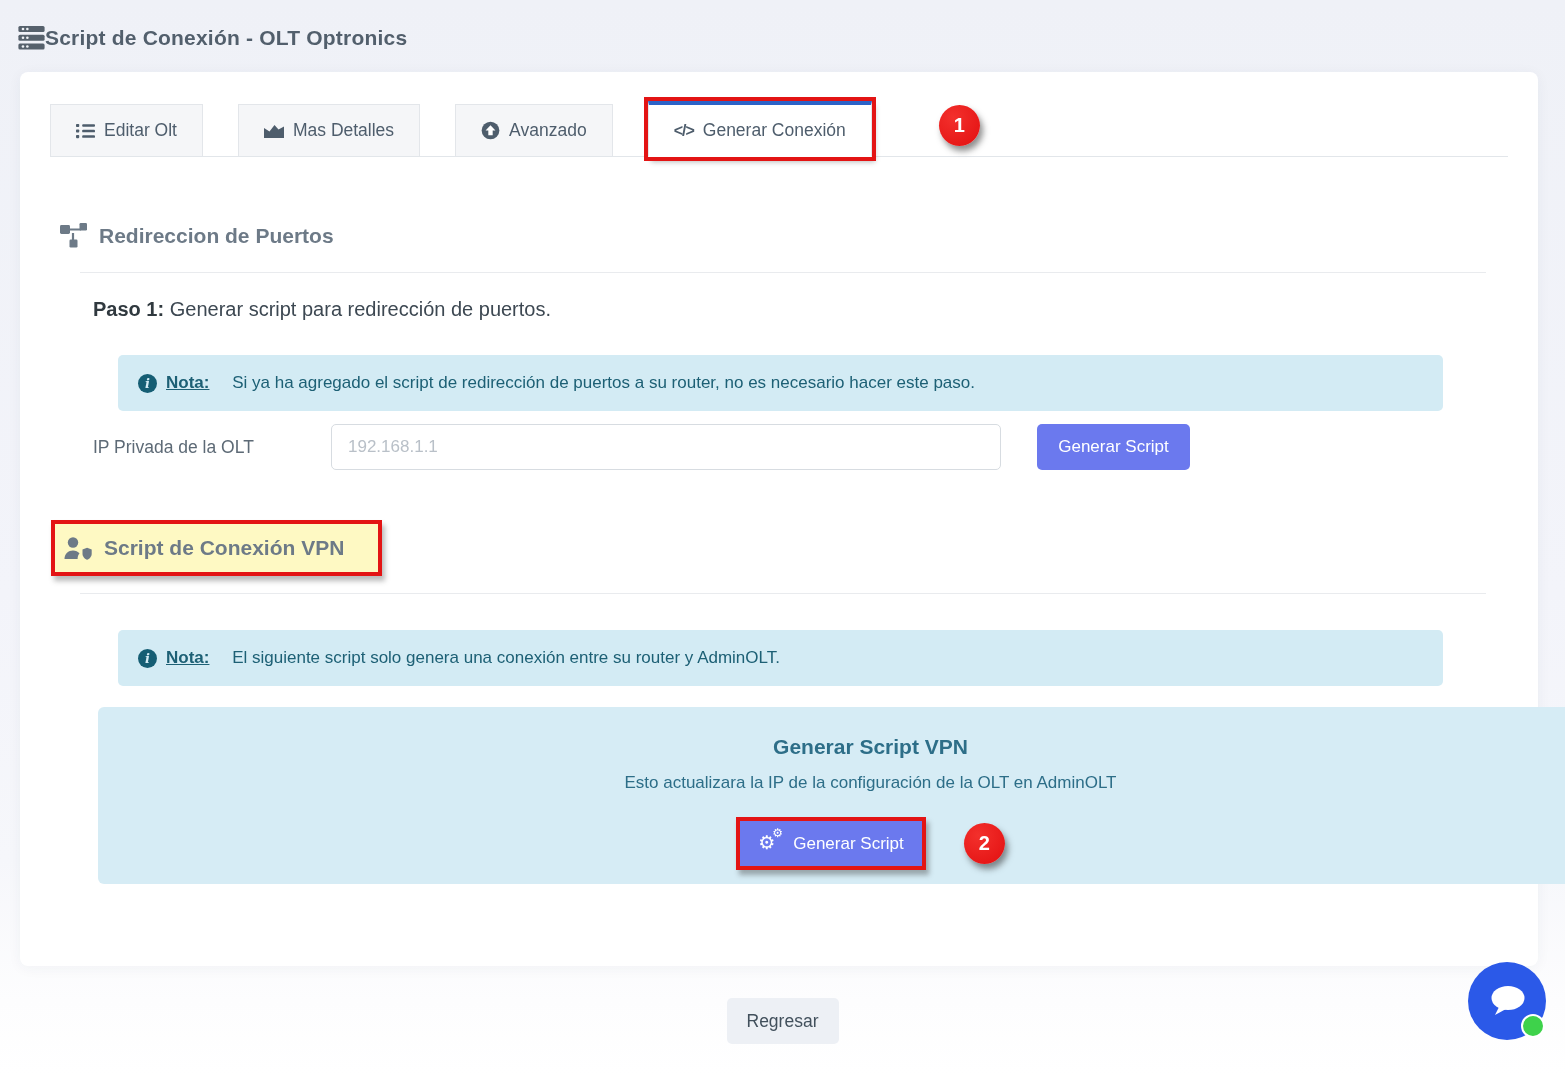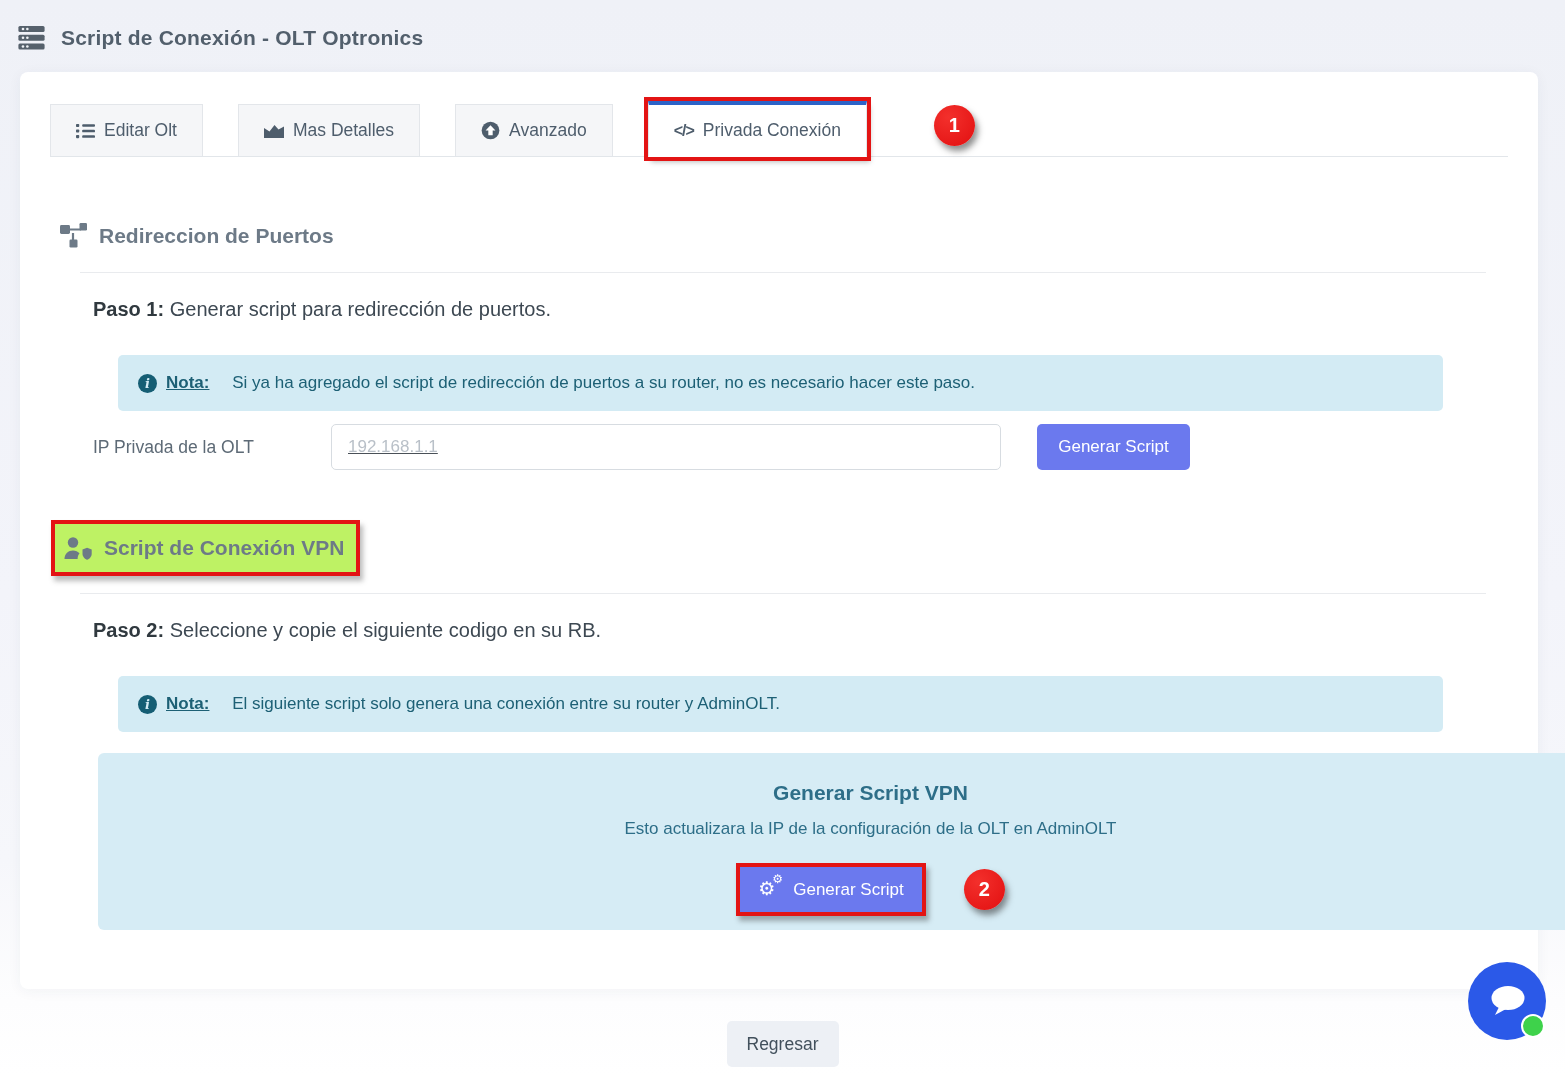--- a/index.html
+++ b/index.html
@@ -2,21 +2,21 @@
 <html><head>
 <meta charset="utf-8">
 <style>
   * { margin:0; padding:0; box-sizing:border-box; }
   html,body { width:1565px; height:1076px; overflow:hidden; }
   body {
     font-family:"Liberation Sans", sans-serif;
     background:linear-gradient(180deg,#eff1f7 0%,#f3f4fa 55%,#f6f7fb 80%,#fdfdfe 93%,#ffffff 100%);
     position:relative;
   }
-  .page-header { display:flex; align-items:center; gap:16px; padding:26px 8px 0 18px; }
+  .page-header { display:flex; align-items:center; gap:0; padding:26px 8px 0 18px; }
   .page-header .title { font-size:21px; font-weight:700; color:#525f6c; letter-spacing:.2px; }
   .svg-icon { display:inline-flex; align-items:center; justify-content:center; }
 
   .card {
     margin:22px 0 0 20px; width:1518px; min-height:894px;
     background:#fff; border-radius:8px;
     box-shadow:0 2px 14px rgba(40,50,70,.05);
     padding:29px 30px 59px 30px;
   }
 
@@ -65,33 +65,32 @@
     display:inline-flex; align-items:center; justify-content:center;
   }
   .note b { margin-right:18px;text-decoration:underline; }
 
   .ip-row { display:flex; align-items:center; margin:13px 0 0 43px; }
   .ip-label { width:238px; color:#5d6a76; font-size:17.5px; }
   .ip-input {
     width:670px; height:46px; border:1px solid #d7dce1; border-radius:5px;
     padding:0 16px; font-size:17px; color:#495057; outline:none;
     font-family:"Liberation Sans", sans-serif;
-    text-decoration:underline;
   }
   .ip-input::placeholder { color:#b9c0c8; }
   .btn-primary {
     margin-left:36px; width:153px; height:46px; border:none; border-radius:5px;
     background:#6b79ee; color:#fff; font-size:17px; cursor:pointer;
     font-family:"Liberation Sans", sans-serif;
   }
 
   .vpn-head-box {
     display:inline-flex; align-items:center; gap:12px;
-    border:4px solid #e31414; height:56px; padding:0 12px 0 8px;
-    margin:50px 0 0 1px; background:#bef264;
+    border:4px solid #e31414; height:56px; padding:0 34px 0 8px;
+    margin:50px 0 0 1px; background:#fef9c3;
     box-shadow:3px 5px 5px rgba(60,60,60,.35);
   }
   .vpn-head-box .sec-title { color:#6d7a87; font-weight:700; font-size:21px; }
 
   
   .vpn-panel {
     margin:21px 0 0 48px; width:1545px; height:177px;
     background:#d6ecf5; border-radius:6px; text-align:center; padding-top:28px;
   }
   .vpn-panel .panel-title { font-size:21px; font-weight:700; color:#2d6e88; }
@@ -183,21 +182,21 @@
       <span class="svg-icon">
         <svg width="19" height="19" viewBox="0 0 20 20">
           <circle cx="10" cy="10" r="9.3" fill="#4e5d6c"></circle>
           <path d="M10 4.5 L15.2 10 H12.3 V15 H7.7 V10 H4.8 Z" fill="#fff"></path>
         </svg>
       </span>
       <span>Avanzado</span>
     </div>
     <div class="tab active">
       <span class="code-glyph">&lt;/&gt;</span>
-      <span>Privada Conexión</span>
+      <span>Generar Conexión</span>
     </div>
     <div class="num-badge badge-after-tab">1</div>
   </div>
 
   <div class="sec-head first">
     <span class="svg-icon">
       <svg width="27" height="25" viewBox="0 0 27 25">
         <g stroke="#6d7a87" stroke-width="2.2" fill="none">
           <path d="M9 6.5 H21 M13 10 V17"></path>
         </g>
@@ -235,24 +234,20 @@
           <circle cx="10" cy="5.5" r="5.2"></circle>
           <path d="M1.5 22 c0-5.4 4-8.6 8.5-8.6 c2.6 0 5 1 6.5 2.9 c-1.2 1.5-1.9 3.4-1.9 5.7 z"></path>
           <path d="M19.5 12.6 l4.6-1.9 l4.6 1.9 v4.2 c0 3.2-2.6 5.3-4.6 6 c-2-0.7-4.6-2.8-4.6-6 z"></path>
         </svg>
       </span>
       <span class="sec-title">Script de Conexión VPN</span>
     </div>
   </div>
   <hr class="sec-divider second">
 
-  <div class="step">
-    <b>Paso 2:</b>
-    <span>Seleccione y copie el siguiente codigo en su RB.</span>
-  </div>
 
   <div class="note">
     <span class="info-icon">i</span>
     <span><b>Nota:</b> <span>El siguiente script solo genera una conexión entre su router y AdminOLT.</span></span>
   </div>
 
   <div class="vpn-panel">
     <div class="panel-title">Generar Script VPN</div>
     <div class="panel-sub">Esto actualizara la IP de la configuración de la OLT en AdminOLT</div>
     <div class="panel-btn-row">

